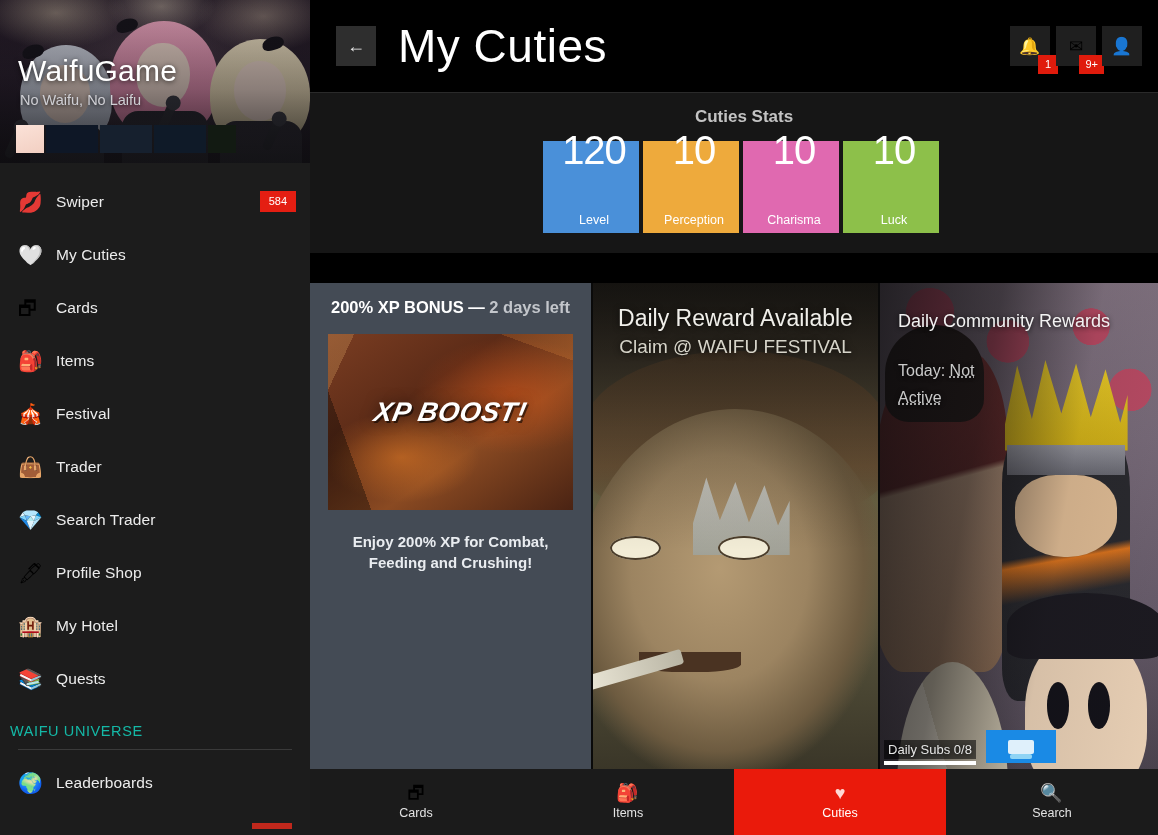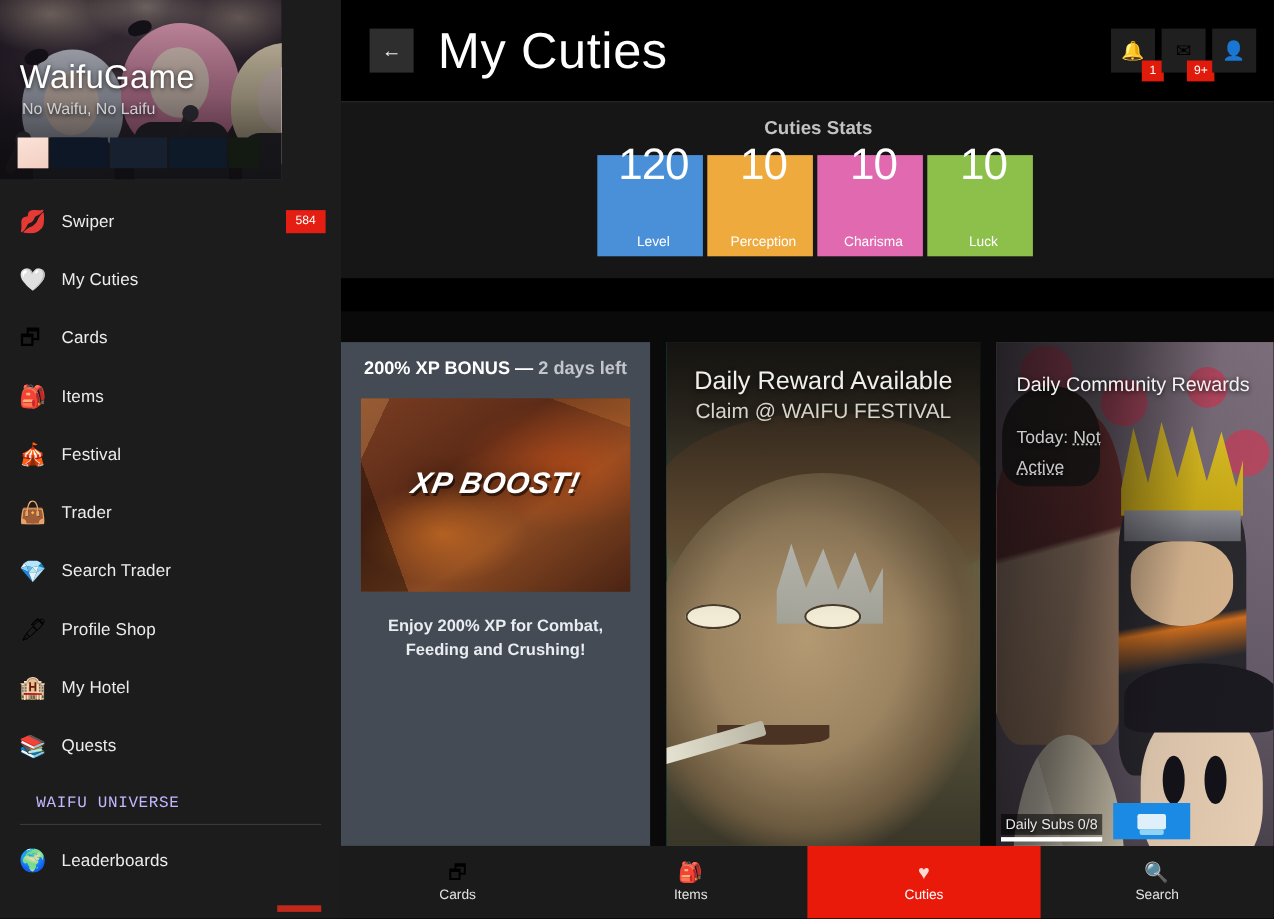--- a/index.html
+++ b/index.html
@@ -14,21 +14,21 @@
   
   .sidebar {
     width: 310px; height: 835px;
     background: #1c1c1c;
     position: relative;
     flex: 0 0 310px;
     overflow: hidden;
   }
   .side-hero {
     position: relative;
-    height: 163px; width: 256px;
+    height: 163px; width: 310px;
     overflow: hidden;
     background: #1a1520;
   }
   .side-hero .art { position: absolute; inset: 0; }
   .side-hero .art .stagebg {
     position:absolute; inset:0;
     background:
       radial-gradient(ellipse 120px 60px at 18% 8%, rgba(255,235,200,.42), transparent 60%),
       radial-gradient(ellipse 90px 50px at 52% 4%, rgba(255,240,210,.40), transparent 60%),
       radial-gradient(ellipse 110px 60px at 85% 10%, rgba(255,230,200,.38), transparent 60%),
@@ -104,22 +104,22 @@
     margin-left: 6px; letter-spacing: .1px;
   }
   .nav-badge {
     margin-left: auto;
     background: #e41e12; color: #fff;
     font-size: 11px; font-weight: 400;
     padding: 3px 9px; min-width: 34px; text-align: center;
     line-height: 1.35;
   }
   .section-head {
-    padding: 18px 0 6px 33px;
-    color: #c4b5fd; font-size: 14.5px; letter-spacing: .6px; font-family: Liberation Mono, monospace;
+    padding: 18px 0 6px 10px;
+    color: #14b8a6; font-size: 14.5px; letter-spacing: .6px;
   }
   .section-rule {
     height: 1px; background: #3a3a3a; margin: 4px 18px 6px 18px;
   }
   .side-bottom-bar {
     position: absolute; left: 252px; bottom: 6px;
     width: 40px; height: 6px; background: #c0281c;
   }
 
   
@@ -172,21 +172,21 @@
   .stat-val {
     font-size: 40px; font-weight: 400; color: #fff;
     line-height: .95; padding-left: 6px; letter-spacing: -1px;
   }
   .stat-name {
     font-size: 12.5px; color: #fff; padding-left: 6px; padding-top: 4px; padding-bottom: 4px; margin-top: 40px;
   }
 
   .gap-band { height: 30px; background: #000; flex: 0 0 30px; }
 
-  .cards-row { display: flex; gap: 15px; flex: 1 1 auto; overflow: hidden; margin-top: 28px; }
+  .cards-row { display: flex; gap: 2px; flex: 1 1 auto; overflow: hidden; }
   .promo { position: relative; overflow: hidden; }
 
   
   .promo-xp { width: 281px; background: #444b55; flex: 0 0 281px; }
   .promo-xp .ptitle {
     font-size: 16.5px; font-weight: 700; color: #ffffff;
     text-align: center; padding: 14px 8px 0 8px; line-height: 1.3;
   }
   .promo-xp .ptitle .dim { color: #c3c6cb; font-weight: 700; }
   .xp-banner {

